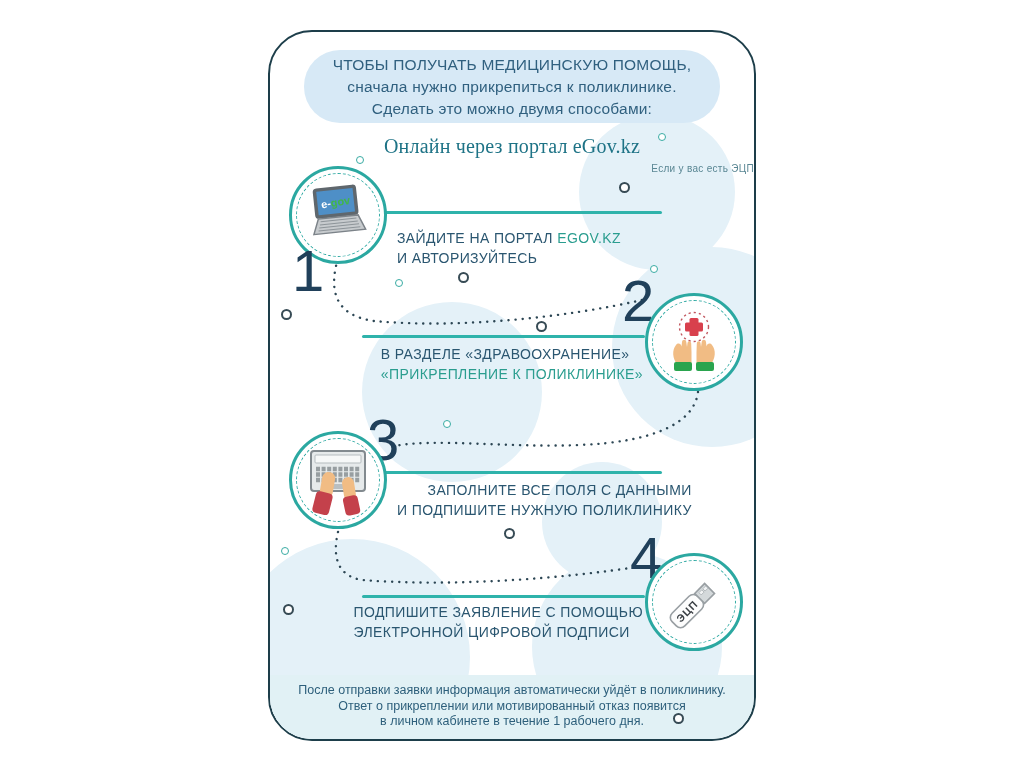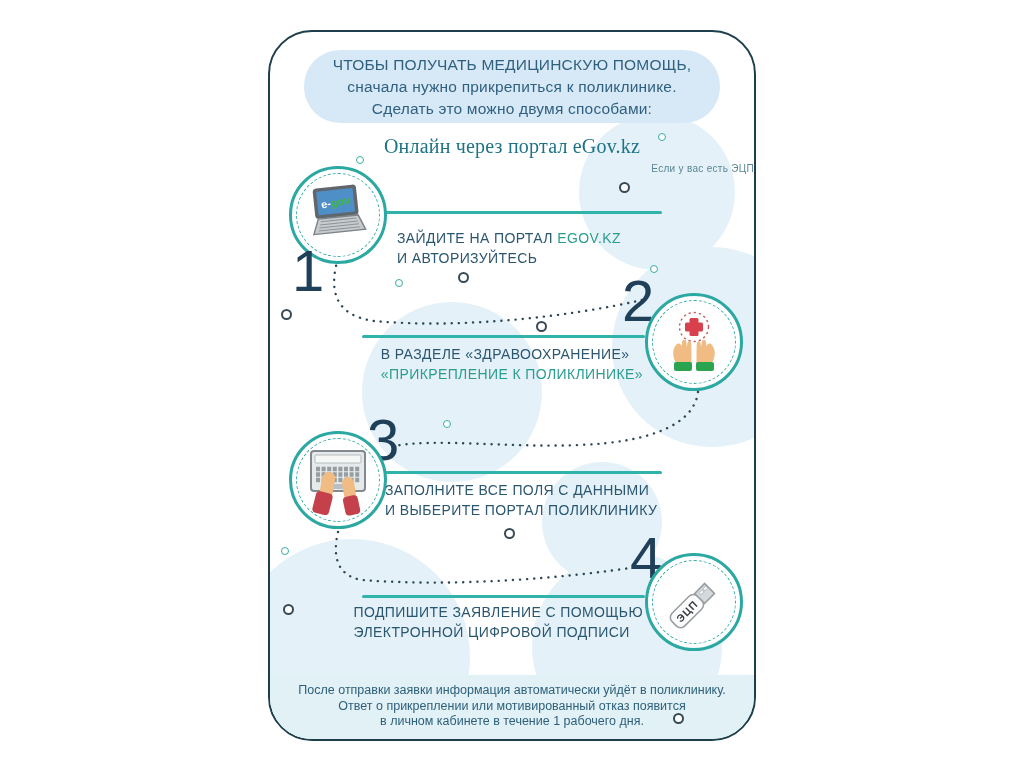--- a/index.html
+++ b/index.html
@@ -144,23 +144,23 @@
       <g fill="#f1bc84">
         <rect x="19" y="28" width="13" height="26" rx="6" transform="rotate(10 25 41)"></rect>
         <rect x="41" y="33" width="12" height="24" rx="6" transform="rotate(-9 47 45)"></rect>
       </g>
       <g fill="#c4414b">
         <rect x="12" y="48" width="17" height="22" rx="4" transform="rotate(14 20 59)"></rect>
         <rect x="42" y="52" width="15" height="19" rx="4" transform="rotate(-12 49 61)"></rect>
       </g>
     </svg>
   </div>
-  <div class="step-text" style="left:115px;top:448px;">
+  <div class="step-text" style="left:127px;top:448px;text-align:right;">
     <div>ЗАПОЛНИТЕ ВСЕ ПОЛЯ С ДАННЫМИ</div>
-    <div>И ВЫБЕРИТЕ ПОРТАЛ ПОЛИКЛИНИКУ</div>
+    <div>И ПОДПИШИТЕ НУЖНУЮ ПОЛИКЛИНИКУ</div>
   </div>
 
   <div class="hline" style="left:92px;top:563px;width:283px;"></div>
   <div class="step-num" style="left:360px;top:497px;">4</div>
   <div class="step-circle" style="left:375px;top:521px;">
     <svg width="72" height="72" viewBox="0 0 72 72">
       <g transform="rotate(-45 36 38)">
         <rect x="8" y="29" width="36" height="18" rx="6" fill="#fdfdfd" stroke="#999fa3" stroke-width="1.6"></rect>
         <rect x="44" y="31" width="14" height="14" fill="#d4d9db" stroke="#999fa3" stroke-width="1.6"></rect>
         <rect x="47.5" y="33.5" width="4" height="3.2" fill="#f2f4f5" stroke="#aab0b3" stroke-width="0.8"></rect>

